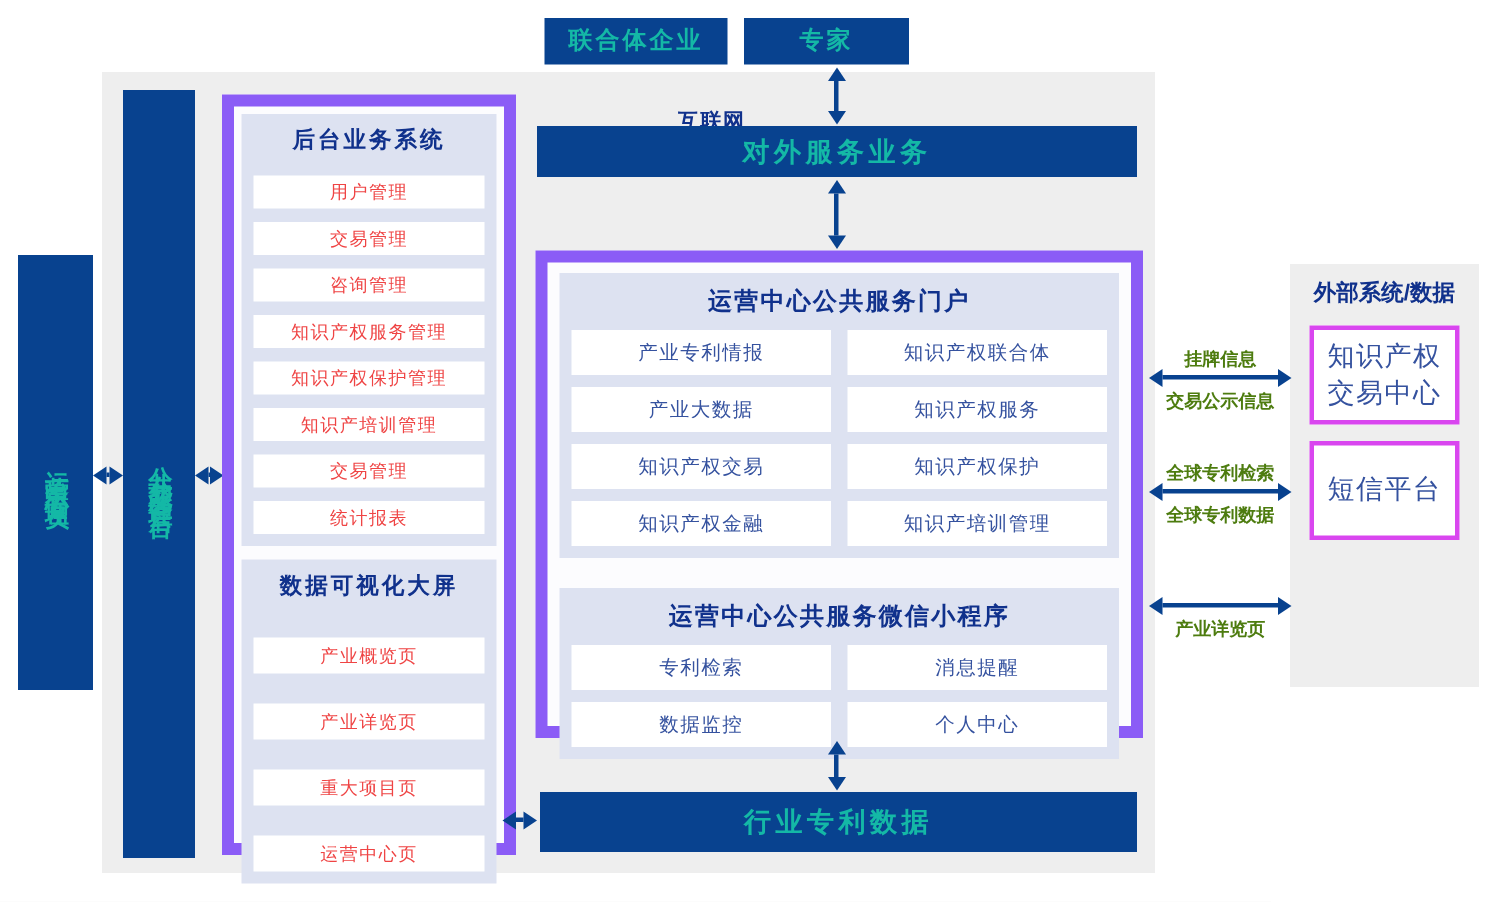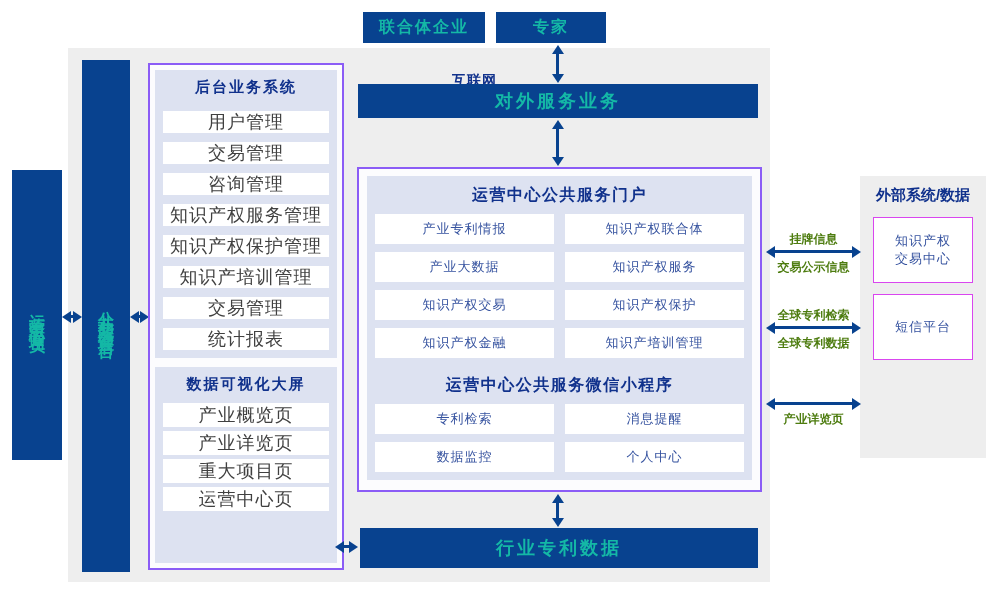--- a/index.html
+++ b/index.html
@@ -23,58 +23,58 @@
   .bar-industry{left:360px;top:528px;width:398px;height:40px;}
   .vbox{
     writing-mode:vertical-rl;text-orientation:upright;
     font-size:16px;letter-spacing:4px;line-height:1;
   }
   .vbox-admin{left:12px;top:170px;width:50px;height:290px;}
   .vbox-backend{left:82px;top:60px;width:48px;height:512px;}
 
   
   .outer-panel{
-    position:absolute;background:#fcfcfe;border:2px solid #8b5cf6;box-sizing:border-box;
+    position:absolute;background:#fcfcfe;border:8px solid #8b5cf6;box-sizing:border-box;
     display:flex;flex-direction:column;
   }
   .left-panel{left:148px;top:63px;width:196px;height:507px;padding:5px;gap:9px;}
-  .center-panel{left:357px;top:167px;width:405px;height:325px;padding:7px 8px;gap:0;}
+  .center-panel{left:357px;top:167px;width:405px;height:325px;padding:7px 8px;gap:20px;}
 
   .lav-section{background:#dde2f1;padding:6px 8px 8px;box-sizing:border-box;}
   .section-title{
     text-align:center;font-weight:bold;color:#10318c;font-size:15px;
     letter-spacing:2px;padding:2px 0 5px;
   }
   .section-title.big{font-size:16px;letter-spacing:1.5px;padding:3px 0 8px;}
   .item{
-    background:#ffffff;color:#404040;font-size:18px;height:22px;margin-top:9px;
+    background:#ffffff;color:#ef4444;font-size:12px;height:22px;margin-top:9px;
     display:flex;align-items:center;justify-content:center;letter-spacing:1px;
   }
   .item:first-of-type{margin-top:0;}
-  .dash-item{height:24px;margin-top:4px;}
+  .dash-item{height:24px;margin-top:20px;}
   .grid2{display:grid;grid-template-columns:1fr 1fr;column-gap:11px;row-gap:8px;}
   .grid-item{
     background:#ffffff;color:#35529f;font-size:13px;height:30px;margin-top:0;
     display:flex;align-items:center;justify-content:center;letter-spacing:1px;
   }
   .mini-section{flex:none;}
   .dashboard-section{flex:1;}
 
   
   .right-panel{
     position:absolute;left:860px;top:176px;width:126px;height:282px;background:#eeeeee;
     padding:10px 13px;box-sizing:border-box;
   }
   .right-title{
     text-align:center;font-weight:bold;color:#10318c;font-size:15px;margin-bottom:12px;
   }
   .ext-box{
-    background:#ffffff;border:1px solid #d946ef;height:66px;margin-bottom:11px;
+    background:#ffffff;border:3px solid #d946ef;height:66px;margin-bottom:11px;
     display:flex;flex-direction:column;align-items:center;justify-content:center;
-    color:#35529f;font-size:13px;line-height:1.4;letter-spacing:1px;box-sizing:border-box;
+    color:#35529f;font-size:18px;line-height:1.4;letter-spacing:1px;box-sizing:border-box;
   }
 
   
   .internet-label{
     position:absolute;left:452px;top:72px;width:92px;text-align:left;
     font-size:14px;font-weight:bold;color:#10318c;letter-spacing:1px;
   }
   .link-label{
     position:absolute;left:766px;width:95px;text-align:center;
     font-size:12px;font-weight:bold;color:#4d7c0f;

